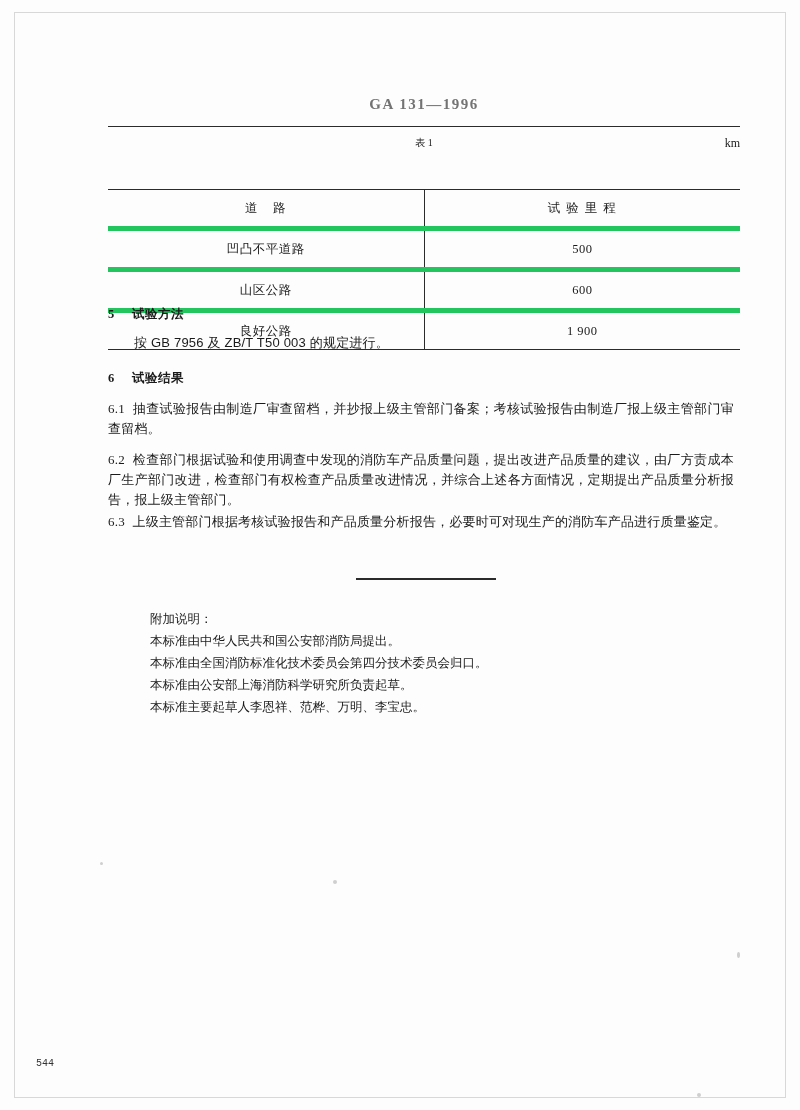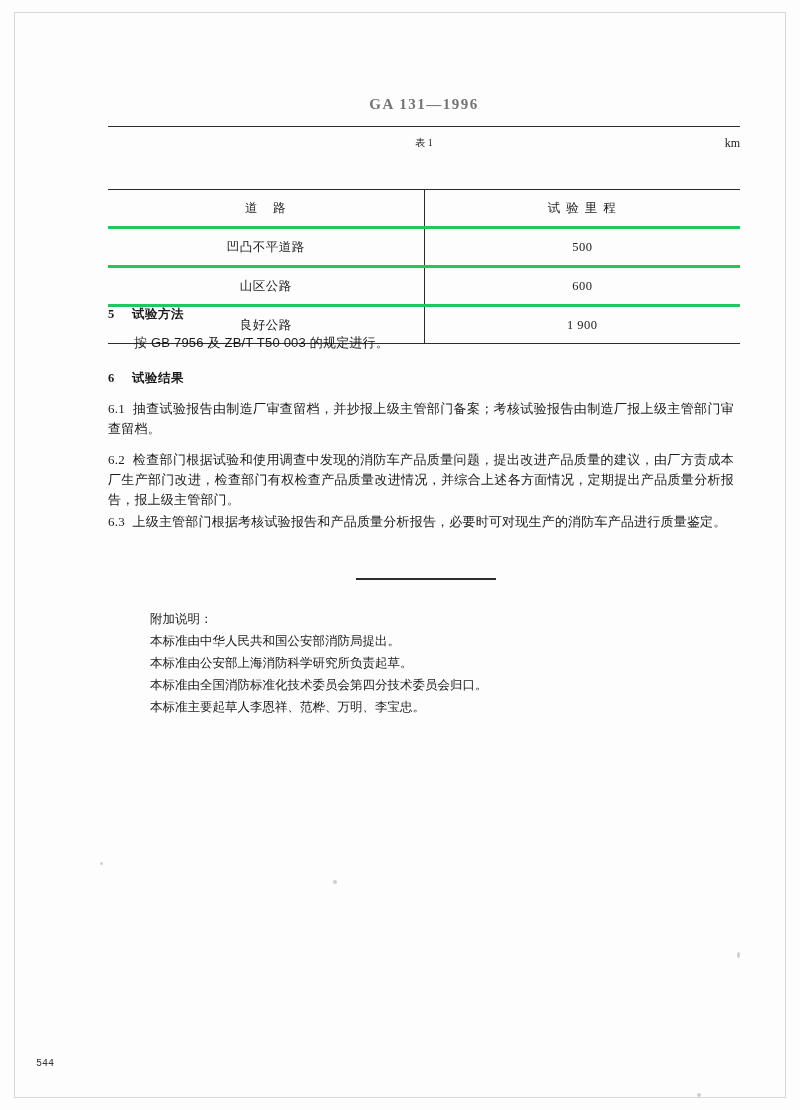--- a/index.html
+++ b/index.html
@@ -108,21 +108,21 @@
   }
   table.data td.road {
     letter-spacing: 0.5px;
   }
   table.data td.km {
     font-family: "Liberation Serif", serif;
     letter-spacing: 0.5px;
   }
   
   table.data tr + tr th, table.data tr + tr td {
-    border-top: 3px solid #22c55e;
+    border-top: 5px solid #22c55e;
   }
 
   .sec-head {
     position: absolute;
     left: 0;
     font-size: 12.5px;
     font-weight: bold;
     letter-spacing: 0.5px;
   }
   .sec-head .num {
@@ -240,22 +240,22 @@
 
     <div class="para" style="top:512px; left:0; width:626px;">
       <span class="lead">6.3</span>&nbsp;&nbsp;<span>上级主管部门根据考核试验报告和产品质量分析报告，必要时可对现生产的消防车产品进行质量鉴定。</span>
     </div>
 
     <div class="divider" style="top:578px;"></div>
 
     <div class="appendix" style="top:608px; width:560px;">
       <div>附加说明：</div>
       <div>本标准由中华人民共和国公安部消防局提出。</div>
+      <div>本标准由全国消防标准化技术委员会第四分技术委员会归口。</div>
       <div>本标准由公安部上海消防科学研究所负责起草。</div>
-      <div>本标准由全国消防标准化技术委员会第四分技术委员会归口。</div>
       <div>本标准主要起草人李恩祥、范桦、万明、李宝忠。</div>
     </div>
 
   </div>
 
   <div class="page-number">544</div>
 
   <div class="speck" style="left:100px; top:862px; width:3px; height:3px;"></div>
   <div class="speck" style="left:333px; top:880px; width:4px; height:4px;"></div>
   <div class="speck" style="left:737px; top:952px; width:3px; height:6px;"></div>

